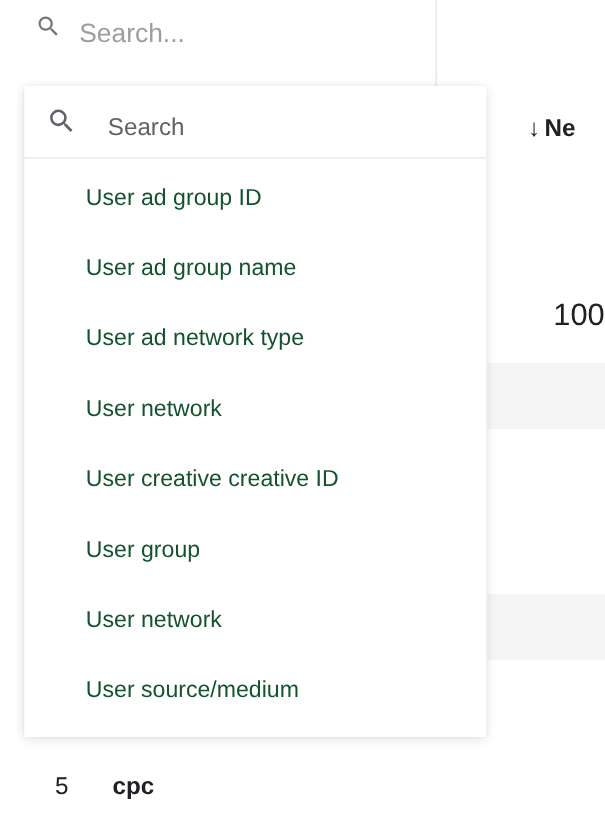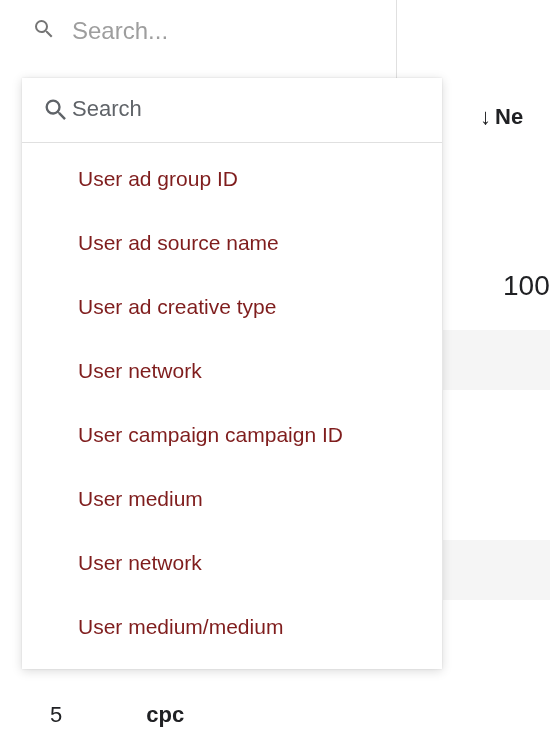--- a/index.html
+++ b/index.html
@@ -10,21 +10,20 @@
     body {
       font-family: Arial, Helvetica, sans-serif;
       background: #fff;
       width: 550px;
       height: 746px;
       position: relative;
       overflow: hidden;
     }
     .top-search-bar {
       display: flex;
-      align-items: center;
       padding: 12px 20px 12px 32px;
       gap: 16px;
       height: 62px;
     }
     .top-search-bar .search-svg {
       fill: #757575;
       width: 24px;
       height: 24px;
       flex-shrink: 0;
     }
@@ -51,43 +50,43 @@
       position: absolute;
       top: 78px;
       left: 22px;
       width: 420px;
       background: #fff;
       box-shadow: 0 2px 10px rgba(0,0,0,0.15), 0 0 2px rgba(0,0,0,0.1);
       z-index: 10;
     }
     .dropdown-search {
       display: flex;
-      align-items: flex-start;
+      align-items: flex-end;
       padding: 18px 20px 14px 20px;
-      gap: 2px;
+      gap: 28px;
       border-bottom: 1px solid #e0e0e0;
     }
     .dropdown-search .search-svg {
       fill: #5f6368;
       width: 28px;
       height: 28px;
       flex-shrink: 0;
     }
     .dropdown-search-label {
       font-size: 22px;
       color: #5f6368;
     }
     .dropdown-list {
       list-style: none;
       padding: 4px 0 10px 0;
     }
     .dropdown-item {
       padding: 20px 20px 20px 56px;
       font-size: 21px;
-      color: #7f1d1d;
+      color: #14532d;
       cursor: pointer;
     }
     .col-header {
       position: absolute;
       top: 104px;
       left: 480px;
       display: flex;
       align-items: center;
       gap: 4px;
       font-size: 22px;
@@ -128,21 +127,20 @@
       align-items: center;
       gap: 40px;
       font-size: 22px;
     }
     .bottom-row .idx {
       color: #202124;
     }
     .bottom-row .val {
       font-weight: 700;
       color: #202124;
-      margin-left: 44px;
     }
   </style>
 </head>
 <body>
 
 <div class="top-search-bar">
   <span>
     <svg class="search-svg" viewBox="0 0 24 24">
         <path d="M15.5 14h-.79l-.28-.27A6.471 6.471 0 0016 9.5 6.5 6.5 0 109.5 16c1.61 0 3.09-.59 4.23-1.57l.27.28v.79l5 4.99L20.49 19l-4.99-5zM9.5 14A4.5 4.5 0 1114 9.5 4.505 4.505 0 019.5 14z"></path>
       </svg>
@@ -165,26 +163,26 @@
   <div class="dropdown-search">
     <span>
       <svg class="search-svg" viewBox="0 0 24 24">
           <path d="M15.5 14h-.79l-.28-.27A6.471 6.471 0 0016 9.5 6.5 6.5 0 109.5 16c1.61 0 3.09-.59 4.23-1.57l.27.28v.79l5 4.99L20.49 19l-4.99-5zM9.5 14A4.5 4.5 0 1114 9.5 4.505 4.505 0 019.5 14z"></path>
         </svg>
     </span>
     <span class="dropdown-search-label">Search</span>
   </div>
   <ul class="dropdown-list">
     <li class="dropdown-item">User ad group ID</li>
-    <li class="dropdown-item">User ad source name</li>
-    <li class="dropdown-item">User ad creative type</li>
+    <li class="dropdown-item">User ad group name</li>
+    <li class="dropdown-item">User ad network type</li>
     <li class="dropdown-item">User network</li>
-    <li class="dropdown-item">User campaign campaign ID</li>
-    <li class="dropdown-item">User medium</li>
+    <li class="dropdown-item">User creative creative ID</li>
+    <li class="dropdown-item">User group</li>
     <li class="dropdown-item">User network</li>
-    <li class="dropdown-item">User medium/medium</li>
+    <li class="dropdown-item">User source/medium</li>
   </ul>
 </div>
 
 <div class="bottom-row">
   <span class="idx">5</span>
   <span class="val">cpc</span>
 </div>
 
 </body></html>

